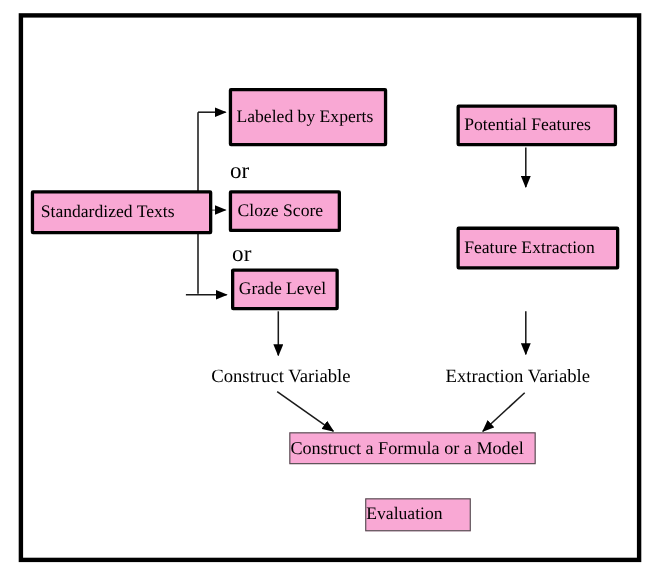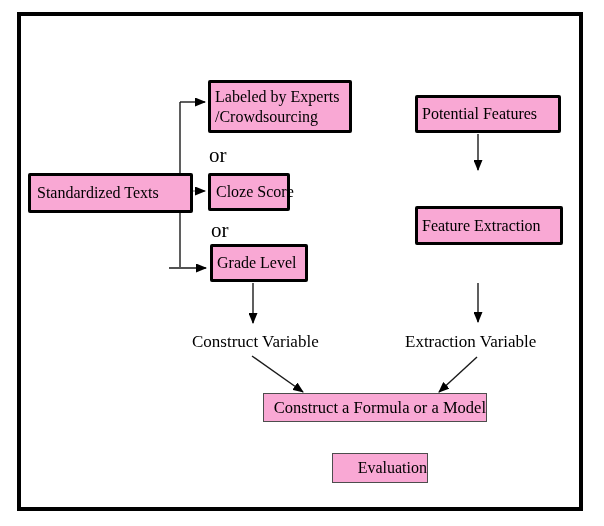--- a/index.html
+++ b/index.html
@@ -11,28 +11,28 @@
     position:absolute;left:17px;top:12px;width:566px;height:499px;
     border:4px solid #000;box-sizing:border-box;
   }
   .connectors{position:absolute;left:0;top:0;width:604px;height:526px;}
   .box{
     position:absolute;box-sizing:border-box;display:flex;align-items:center;
     background:#f9a8d4;font-size:16px;line-height:1.2;white-space:nowrap;
   }
   .thick{border:3.5px solid #000;border-radius:2px;}
   .thin{border:1px solid #4d4d4d;}
-  .center{justify-content:flex-end;}
+  .center{justify-content:flex-start;}
   .multiline{line-height:20px;white-space:normal;}
   .lbl{position:absolute;white-space:nowrap;font-size:17px;}
   .or{font-size:21px;}
   
   .b-standardized{left:28px;top:173px;width:165px;height:40px;padding-left:6px;text-align:center;}
   .b-labeled{left:208px;top:80px;width:144px;height:53px;padding-left:4px;}
-  .b-cloze{left:208px;top:173px;width:82px;height:38px;padding-left:5px;}
+  .b-cloze{left:208px;top:173px;width:102px;height:38px;padding-left:5px;}
   .b-grade{left:210px;top:244px;width:98px;height:38px;padding-left:4px;}
   .b-potential{left:415px;top:95px;width:146px;height:38px;padding-left:4px;}
   .b-extraction{left:415px;top:173px;width:148px;height:39px;padding-left:4px;margin-top:33px;}
   .b-selection{left:415px;top:243px;width:148px;height:39px;padding-left:4px;}
   .b-construct{left:263px;top:393px;width:224px;height:29px;font-size:16.5px;}
   .b-evaluation{left:332px;top:453px;width:96px;height:30px;}
   
   .l-or1{left:209px;top:143px;}
   .l-or2{left:211px;top:218px;}
   .l-dependent{left:192px;top:332px;}
@@ -61,21 +61,21 @@
     <line x1="253" y1="283" x2="253" y2="323" stroke="#1a1a1a" stroke-width="1.4" marker-end="url(#ah)"></line>
     <line x1="252" y1="356" x2="303" y2="392" stroke="#1a1a1a" stroke-width="1.4" marker-end="url(#ah)"></line>
     <line x1="477" y1="357" x2="439" y2="392" stroke="#1a1a1a" stroke-width="1.4" marker-end="url(#ah)"></line>
   </svg>
 
   <div class="box thick b-standardized">
     <span>Standardized Texts</span>
   </div>
 
   <div class="box thick b-labeled">
-    <div class="multiline"><span>Labeled by Experts</span><br><span>/Crowdsourcing</span></div>
+    <div class="multiline"><span>Labeled by Experts</span><br></div>
   </div>
 
   <div class="box thick b-cloze">
     <span>Cloze Score</span>
   </div>
 
   <div class="box thick b-grade">
     <span>Grade Level</span>
   </div>
 

